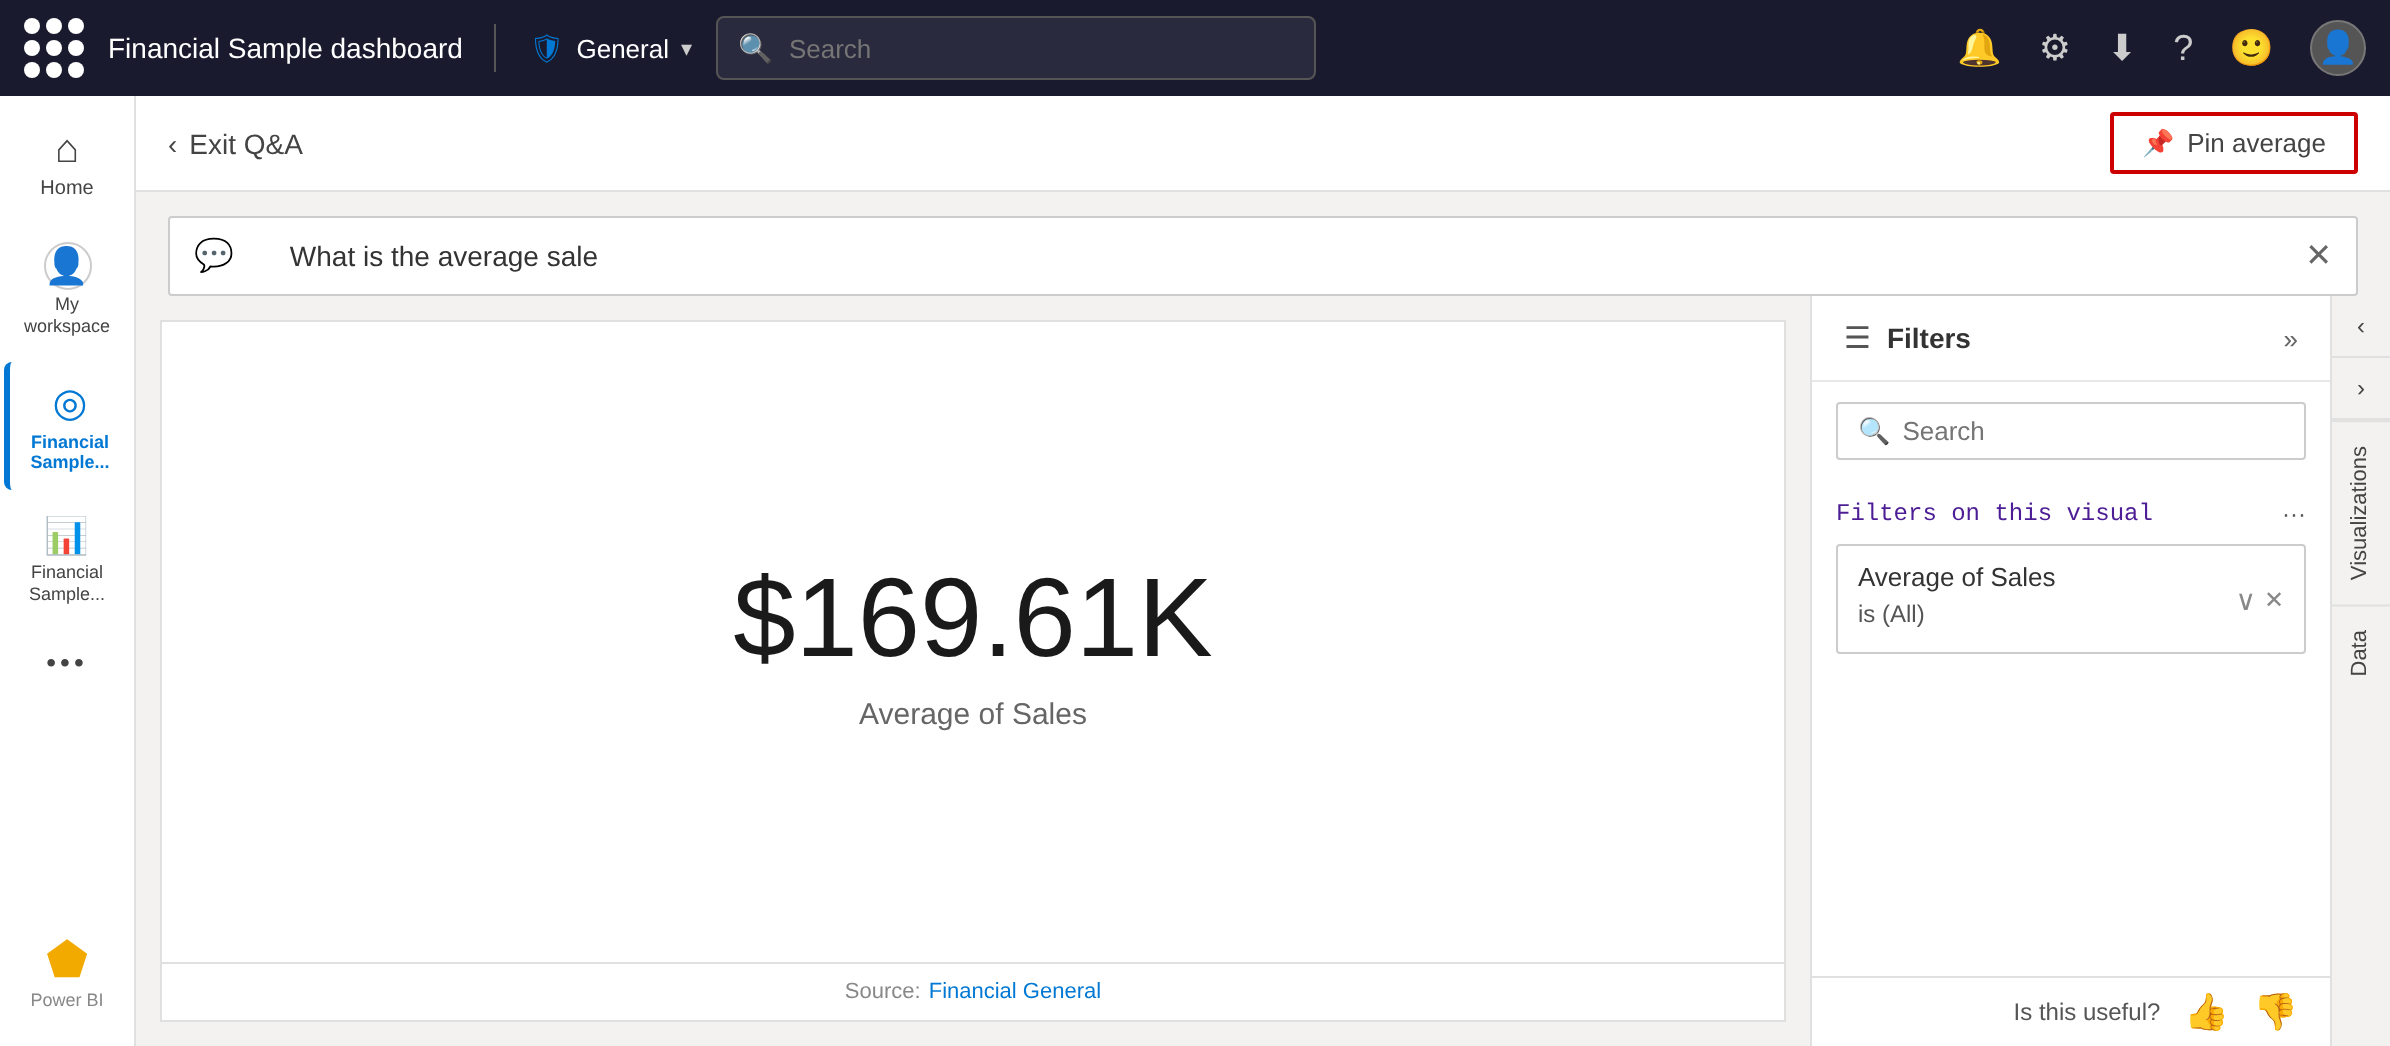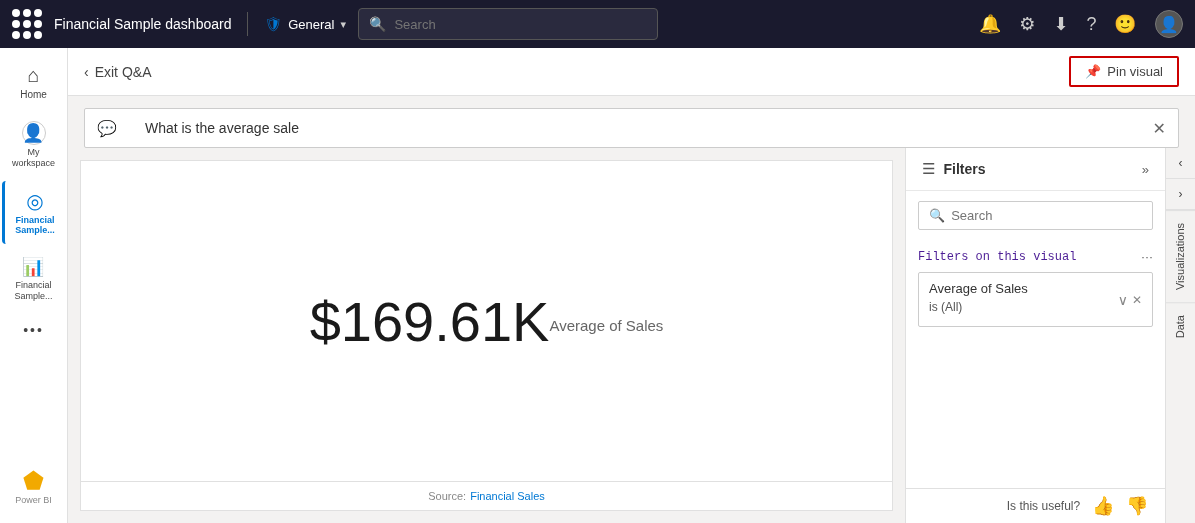--- a/index.html
+++ b/index.html
@@ -168,40 +168,40 @@
 
   <div class="content-area">
 
     <div class="qna-bar">
       <div class="exit-qna">
         <span style="font-size:14px;">‹</span>
         <span>Exit Q&amp;A</span>
       </div>
       <button class="pin-visual-btn">
         <span style="font-size:13px;">📌</span>
-        <span>Pin visual</span>
+        <span>Pin average</span>
       </button>
     </div>
 
     <div class="qna-input-wrap">
       <span style="color:#888;font-size:16px;">💬</span>
       <input type="text" style="flex: 1 1 0%; border: none; outline: none; font-size: 14px; color: rgb(51, 51, 51); margin-left: 20px;" value="What is the average sale">
       <span style="color:#666;cursor:pointer;font-size:16px;">✕</span>
     </div>
 
     <div class="content-inner" style="display:flex;flex:1;margin-top:0;">
 
       <div class="chart-outer" style="flex:1;display:flex;flex-direction:column;">
-        <div class="chart-area" style="flex:1;display:flex;flex-direction:row;align-items:center;justify-content:center;background:#fff;margin:12px 12px 0 12px;border:1px solid #e0e0e0;">
+        <div class="chart-area" style="flex:1;display:flex;flex-direction:column;align-items:center;justify-content:center;background:#fff;margin:12px 12px 0 12px;border:1px solid #e0e0e0;">
           <span class="big-value">$169.61K</span>
           <span class="big-label">Average of Sales</span>
         </div>
         <div class="source-row" style="padding:8px 24px;background:#fff;margin:0 12px 12px 12px;border:1px solid #e0e0e0;border-top:none;display:flex;align-items:center;gap:4px;">
           <span style="font-size:11px;color:#888;">Source:</span>
-          <span style="font-size:11px;color:#0078d4;cursor:pointer;">Financial Sales</span>
+          <span style="font-size:11px;color:#0078d4;cursor:pointer;">Financial General</span>
         </div>
       </div>
 
       <div class="right-panel">
         <div class="filters-panel">
 
           <div class="filters-header">
             <span style="color:#555;font-size:15px;">☰</span>
             <span class="filters-title">Filters</span>
             <span class="filters-expand">»</span>

